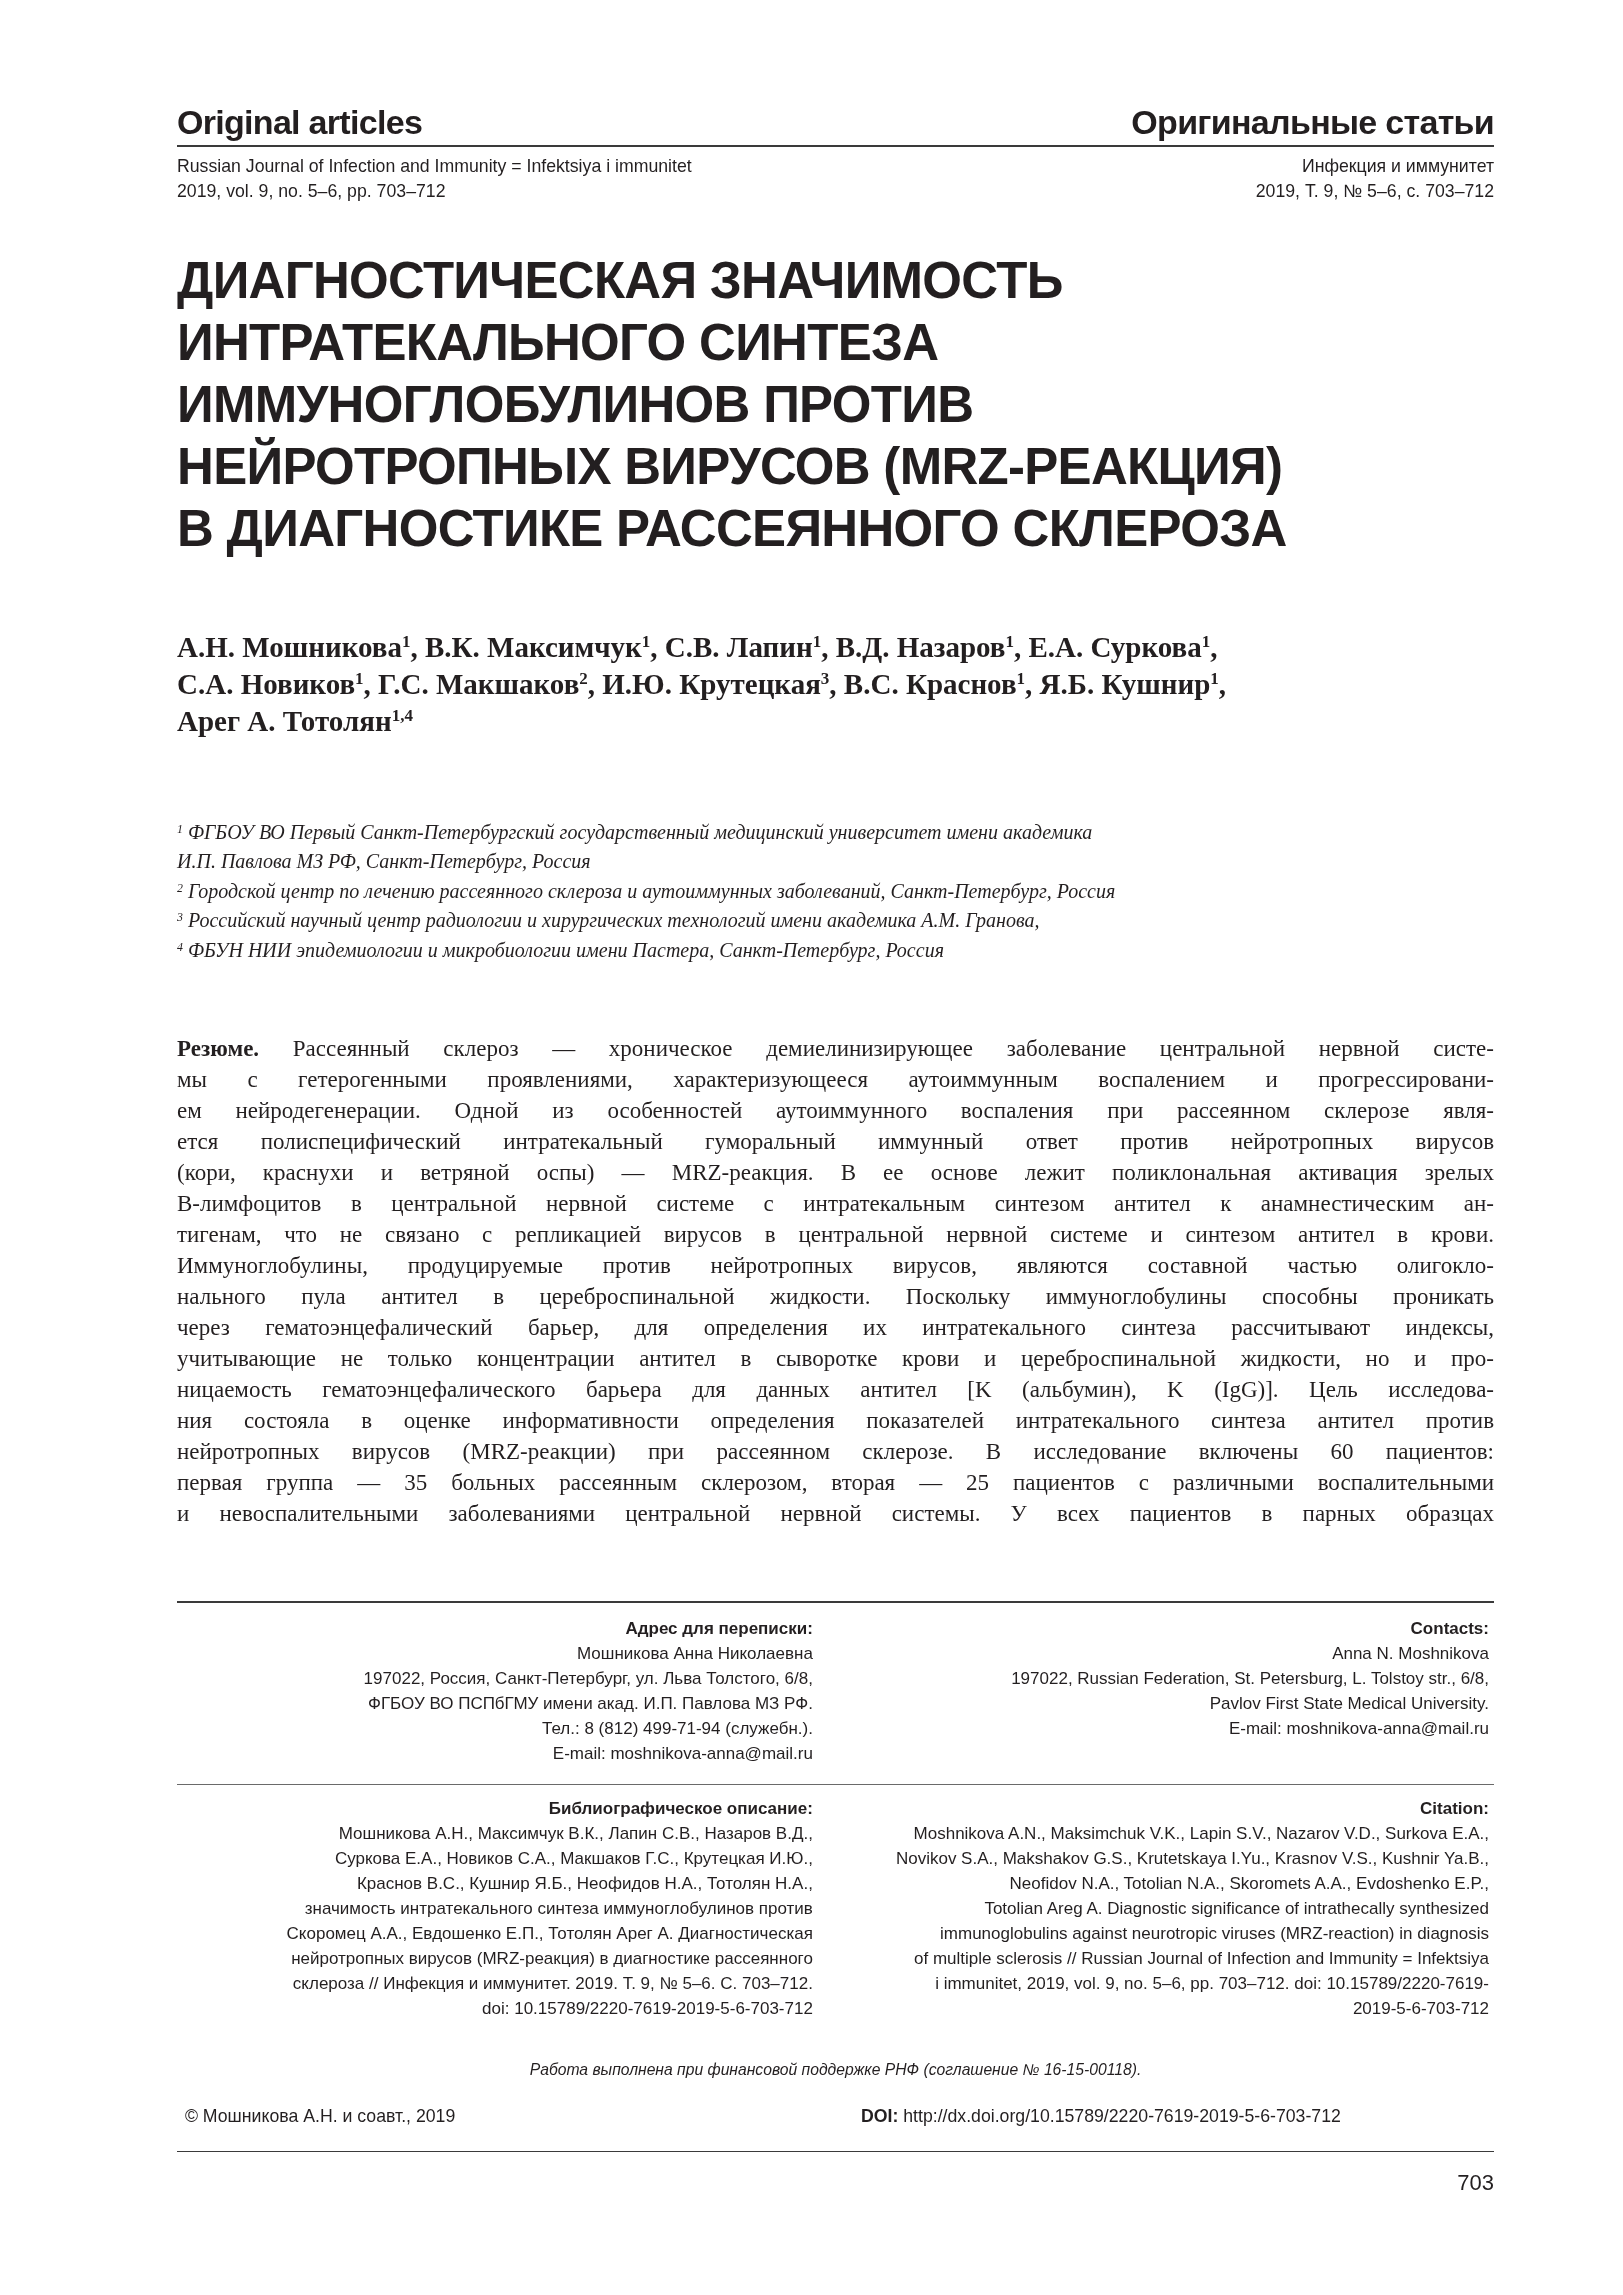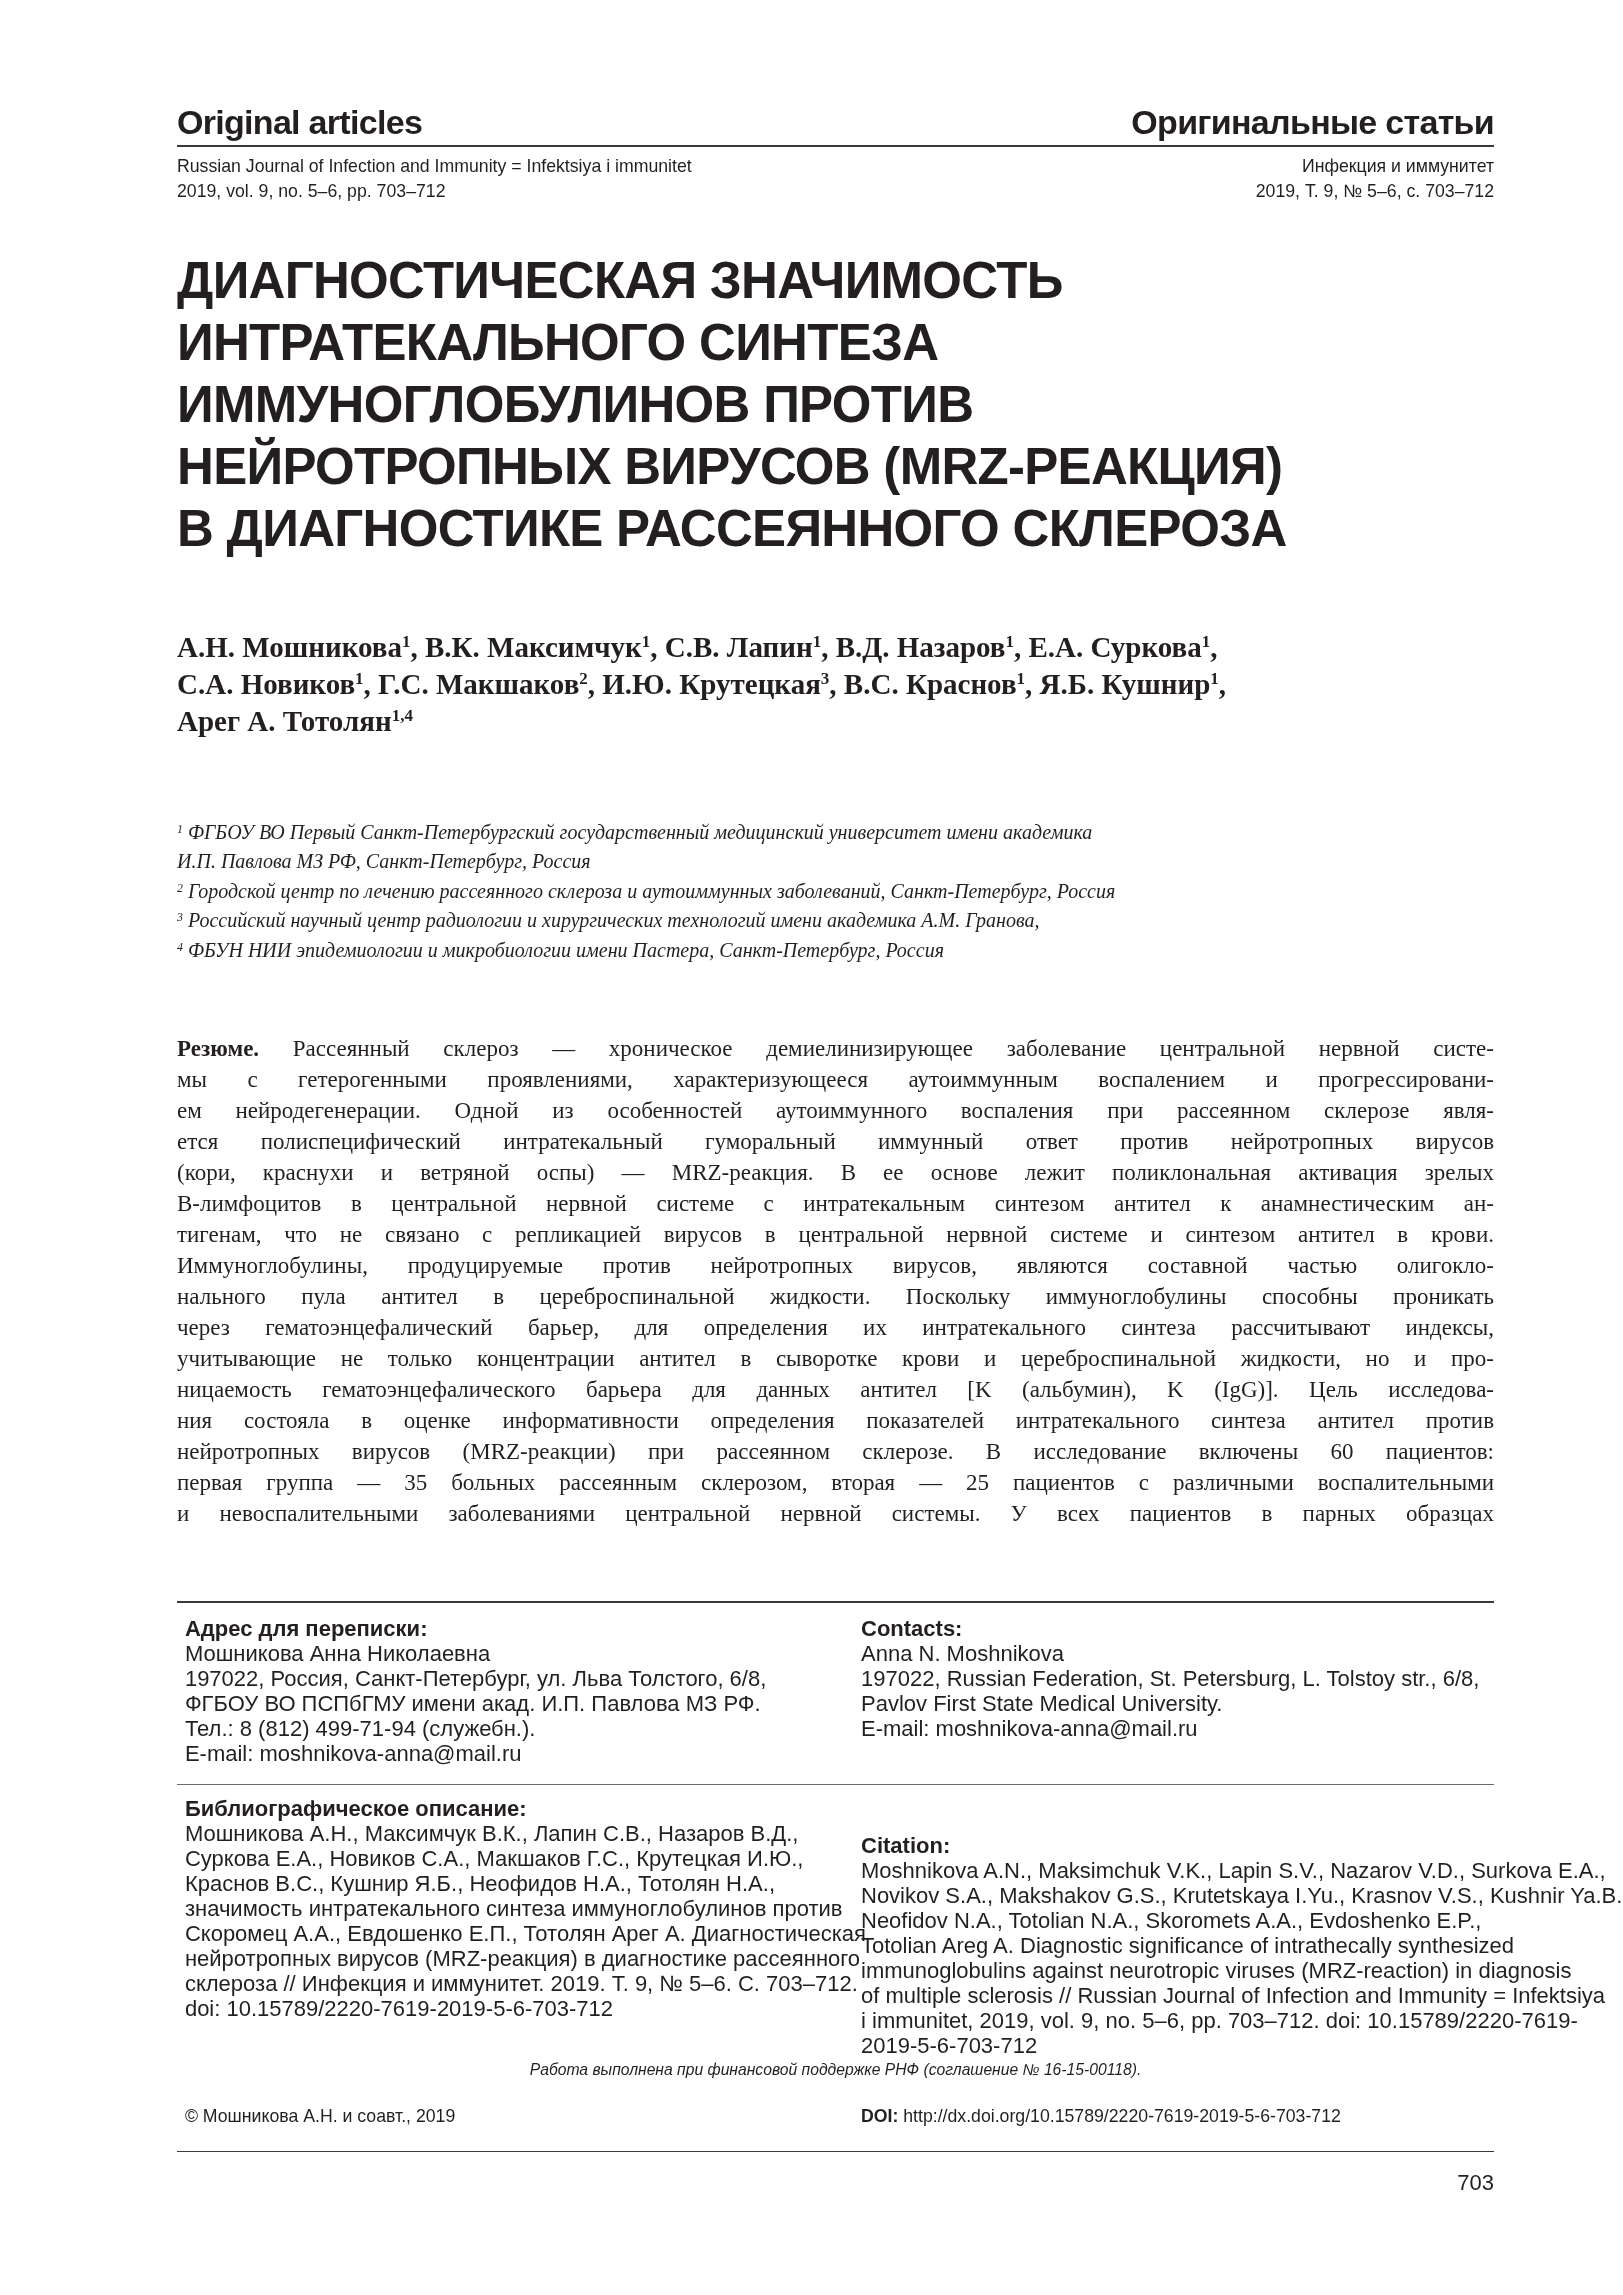--- a/index.html
+++ b/index.html
@@ -30,21 +30,21 @@
     .affil sup { font-size: 11.8px; vertical-align: 6.5px; line-height: 0; }
 
     
     .abstract { position: absolute; top: 1033px; left: 0; width: 1317px; font-size: 23px; line-height: 31px; text-align: justify; }
     .abstract .lbl { font-weight: bold; }
     .abstract .ln { display: block; text-align: justify; text-align-last: justify; white-space: nowrap; }
 
     
     .rule-thick { position: absolute; left: 0; width: 1317px; height: 2px; background: #3a3a3a; }
     .rule-thin { position: absolute; left: 0; width: 1317px; height: 1.3px; background: #6a6a6a; }
-    .col { position: absolute; font-size: 22px; line-height: 25px; }
+    .col { position: absolute; font-size: 17px; line-height: 25px; text-align: right; }
     .col-l { left: 7.9px; width: 628px; }
     .col-r { left: 684px; width: 628px; }
     .col .head { font-weight: bold; }
     .col .ln { white-space: nowrap; }
 
     .grant { position: absolute; top: 2061px; left: 0; width: 1317px; text-align: center; font-size: 15.7px; font-style: italic; }
     .copyright { position: absolute; top: 2106px; left: 7.9px; font-size: 17.7px; }
     .doi { position: absolute; top: 2106px; left: 684px; font-size: 17.7px; }
     .doi b { font-weight: bold; }
 
@@ -151,21 +151,21 @@
     <div class="ln">Мошникова А.Н., Максимчук В.К., Лапин С.В., Назаров В.Д.,</div>
     <div class="ln">Суркова Е.А., Новиков С.А., Макшаков Г.С., Крутецкая И.Ю.,</div>
     <div class="ln">Краснов В.С., Кушнир Я.Б., Неофидов Н.А., Тотолян Н.А.,</div>
     <div class="ln">значимость интратекального синтеза иммуноглобулинов против</div>
     <div class="ln">Скоромец А.А., Евдошенко Е.П., Тотолян Арег А. Диагностическая</div>
     <div class="ln">нейротропных вирусов (MRZ-реакция) в диагностике рассеянного</div>
     <div class="ln">склероза // Инфекция и иммунитет. 2019. Т. 9, № 5–6. С. 703–712.</div>
     <div class="ln">doi: 10.15789/2220-7619-2019-5-6-703-712</div>
   </div>
 
-  <div class="col col-r sans" style="top:1796px;margin-top:37px;">
+  <div class="col col-r sans" style="top:1796px;">
     <div class="head">Citation:</div>
     <div class="ln">Moshnikova A.N., Maksimchuk V.K., Lapin S.V., Nazarov V.D., Surkova E.A.,</div>
     <div class="ln">Novikov S.A., Makshakov G.S., Krutetskaya I.Yu., Krasnov V.S., Kushnir Ya.B.,</div>
     <div class="ln">Neofidov N.A., Totolian N.A., Skoromets A.A., Evdoshenko E.P.,</div>
     <div class="ln">Totolian Areg A. Diagnostic significance of intrathecally synthesized</div>
     <div class="ln">immunoglobulins against neurotropic viruses (MRZ-reaction) in diagnosis</div>
     <div class="ln">of multiple sclerosis // Russian Journal of Infection and Immunity = Infektsiya</div>
     <div class="ln">i immunitet, 2019, vol. 9, no. 5–6, pp. 703–712. doi: 10.15789/2220-7619-</div>
     <div class="ln">2019-5-6-703-712</div>
   </div>

